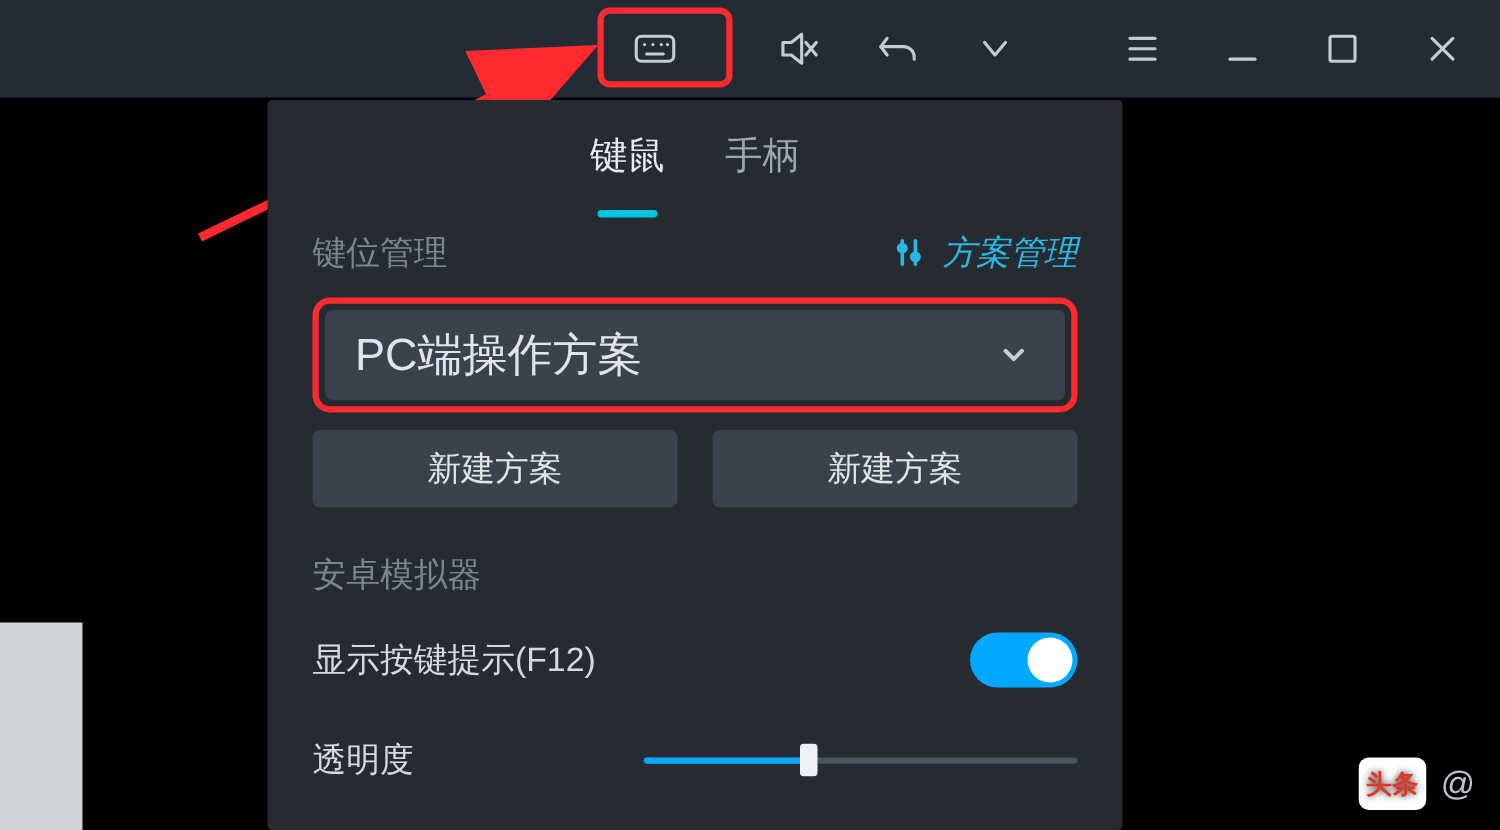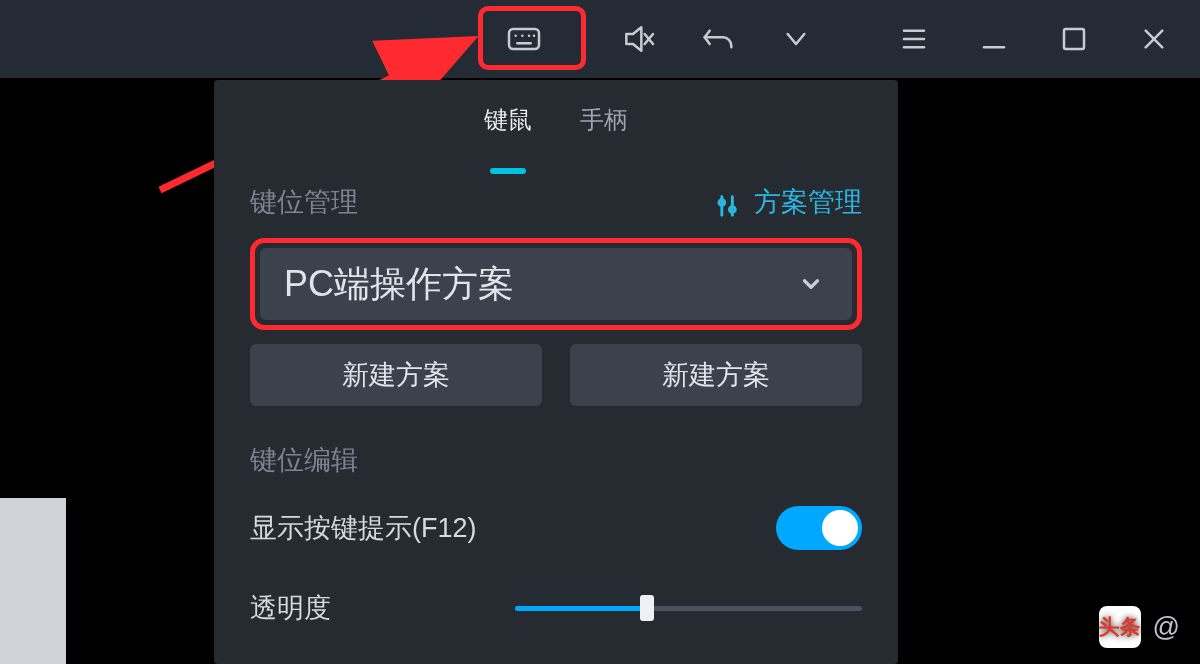--- a/index.html
+++ b/index.html
@@ -64,21 +64,21 @@
     padding: 18px 0 0 0;
   }
 
   .tabs {
     display: flex;
     justify-content: center;
     gap: 40px;
     height: 70px;
   }
   .tab {
-    font-size: 24px;
+    font-size: 30px;
     color: #9ea6b1;
     padding: 6px 4px;
     position: relative;
     cursor: pointer;
   }
   .tab.active { color: #e8ecf1; font-weight: 500; }
   .tab.active::after {
     content: "";
     position: absolute;
     left: 10px; right: 10px;
@@ -98,25 +98,26 @@
     align-items: center;
     margin-top: 6px;
     gap: 28px;
   }
   .label-dim {
     font-size: 27px;
     color: #7d8591;
   }
   .scheme-link {
     display: flex;
-    align-items: flex-end;
+    align-items: center;
     gap: 10px;
     font-size: 27px;
     color: #29b8e3;
     cursor: pointer;
+    font-style: italic;
   }
   .scheme-link svg { width: 28px; height: 28px; stroke: #29b8e3; fill: none; stroke-width: 2.5; stroke-linecap: round; }
 
   .dropdown-wrap {
     margin-top: 18px;
     width: 100%;
     position: relative;
     padding: 10px;
   }
   .dropdown {
@@ -223,21 +224,21 @@
     right: 18px;
     bottom: 16px;
     display: flex;
     align-items: center;
     gap: 10px;
     color: #eaeaea;
     font-size: 27px;
     text-shadow: 0 0 6px rgba(0,0,0,.8);
   }
   .wm-badge {
-    width: 42px; height: 42px;
+    width: 54px; height: 42px;
     border-radius: 8px;
     background: #fff;
     color: #e1372a;
     font-size: 21px;
     font-weight: 700;
     display: flex;
     align-items: center;
     justify-content: center;
   }
   .wm-at { color: #bfc4cb; margin: 0 2px; }
@@ -359,21 +360,21 @@
       </div>
       <div class="dropdown-highlight"></div>
     </div>
 
     <div class="two-btns">
       <div class="pill-btn">新建方案</div>
       <div class="pill-btn">新建方案</div>
     </div>
 
     <div class="sec2">
-      <div class="label-dim">键位编辑</div>
+      <div class="label-dim">安卓模拟器</div>
 
       <div class="toggle-row">
         <div class="toggle-label">显示按键提示(F12)</div>
         <div class="switch">
           <div class="knob"></div>
         </div>
       </div>
 
       <div class="slider-row">
         <div class="toggle-label">透明度</div>

